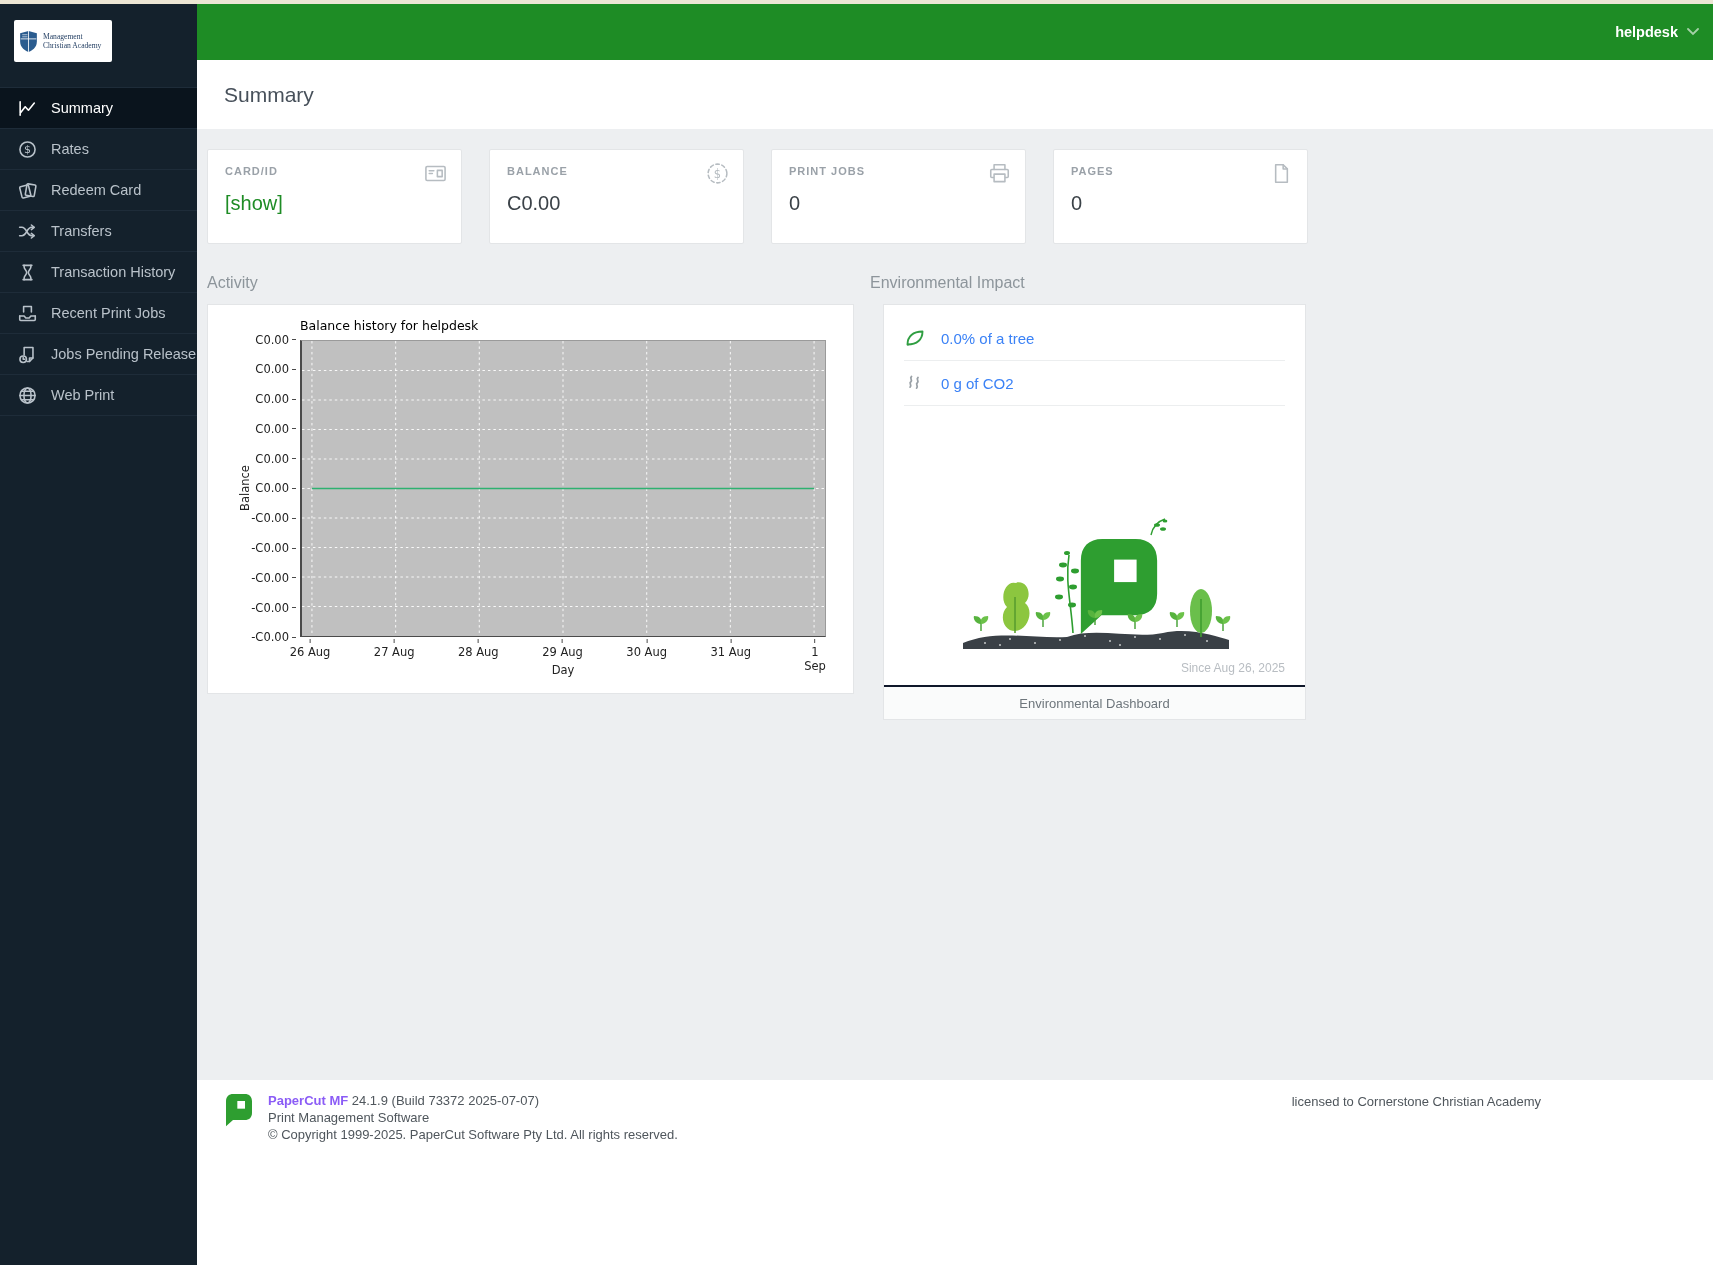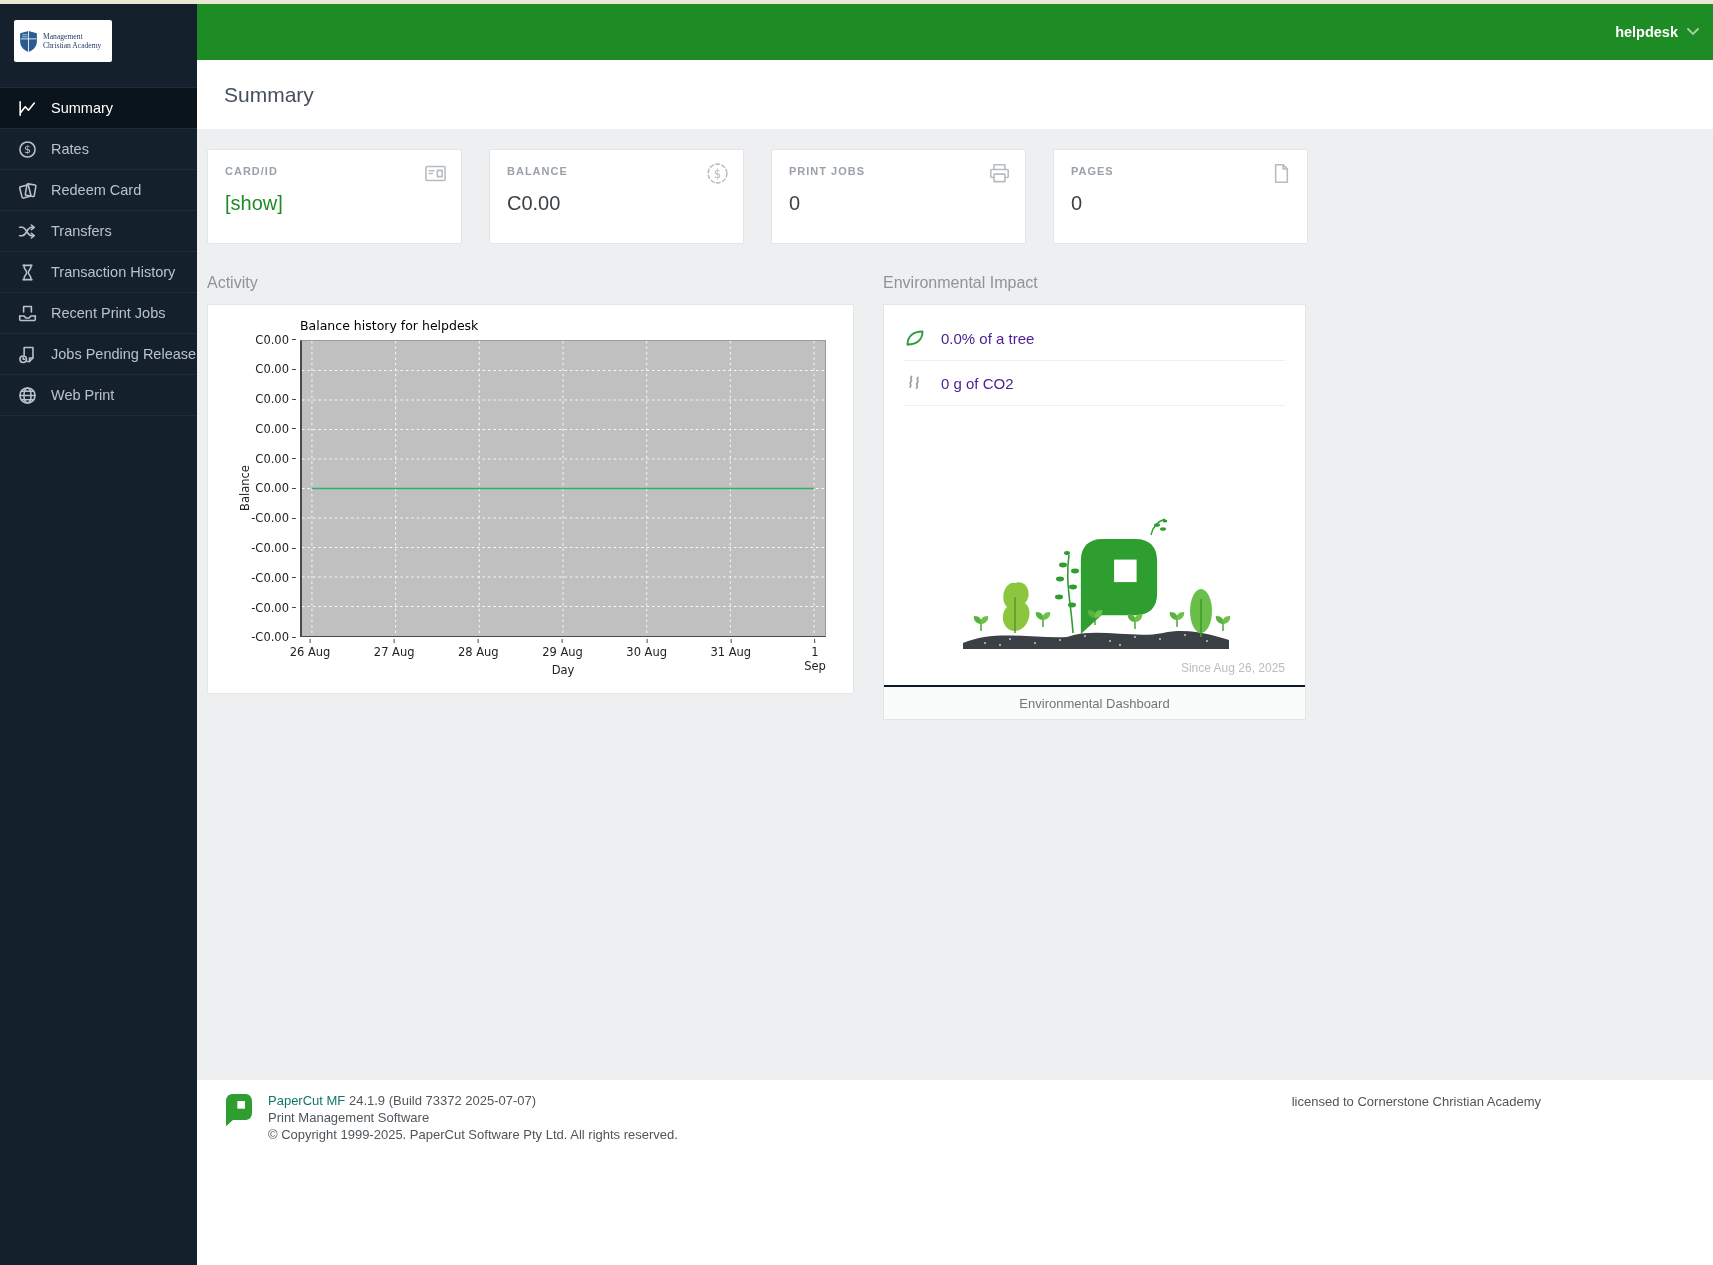--- a/index.html
+++ b/index.html
@@ -32,51 +32,51 @@
   .card-value { margin-top:15px; font-size:20px; color:#3b4248; }
   .card-value.link { color:#1e8c25; cursor:pointer; }
   .card-icon { position:absolute; top:11px; right:13px; color:#b6bcc1; }
   .card-icon svg { width:25px; height:25px; stroke:currentColor; fill:none; stroke-width:1.5; stroke-linecap:round; stroke-linejoin:round; }
   .card-icon svg text { fill:currentColor; stroke:none; font-family:"DejaVu Sans",sans-serif; }
 
   
   .section-heads { display:flex; margin-top:30px; }
   .section-title { font-size:16px; color:#8d959b; }
   .section-title.activity { width:647px; }
-  .section-title.env { margin-left:29px; }
+  .section-title.env { margin-left:16px; }
   .panels { display:flex; gap:29px; margin-top:12px; align-items:flex-start; }
 
   
   .chart-panel { width:647px; height:390px; background:#fff; border:1px solid #e3e5e7; position:relative; font-family:"DejaVu Sans",sans-serif; }
   .chart-title { position:absolute; top:13px; left:92px; width:526px; text-align:left; font-size:12.5px; color:#000; }
   .plot { position:absolute; left:92px; top:35px; width:526px; height:297px; background:#c0c0c0; border:1px solid #9a9a9a; border-left:2px solid #4a4a4a; border-bottom:1px solid #4a4a4a; }
   .plot svg { display:block; width:100%; height:100%; }
   .yticks { position:absolute; left:0; top:27px; width:88px; height:313px; display:flex; flex-direction:column; justify-content:space-between; }
   .ytick { display:flex; align-items:center; justify-content:flex-end; gap:3px; font-size:11.5px; color:#222; height:15px; }
   .ytick i { display:block; width:4px; height:1px; background:#4a4a4a; }
   .y-axis-label { position:absolute; left:37px; top:183px; transform:translate(-50%,-50%) rotate(-90deg); font-size:11.5px; color:#222; }
   .xticks { position:absolute; left:92px; top:334px; width:526px; height:22px; }
   .xtick { position:absolute; transform:translateX(-50%); font-size:11.5px; color:#222; text-align:center; }
   .xtick::before { content:""; display:block; width:1px; height:4px; background:#4a4a4a; margin:0 auto 2px; }
   .x-axis-label { position:absolute; left:92px; top:358px; width:526px; text-align:center; font-size:11.5px; color:#222; }
 
   
   .env-panel { width:423px; height:416px; background:#fff; border:1px solid #e3e5e7; display:flex; flex-direction:column; }
   .env-rows { padding-top:11px; }
-  .env-row { height:45px; margin:0 20px; border-bottom:1px solid #eceeef; display:flex; align-items:center; gap:15px; font-size:15px; color:#4c1d95; }
+  .env-row { height:45px; margin:0 20px; border-bottom:1px solid #eceeef; display:flex; align-items:center; gap:15px; font-size:15px; color:#3b82f6; }
   .env-row svg { width:22px; height:22px; flex:0 0 22px; }
   .env-art { flex:1; display:flex; align-items:flex-end; justify-content:center; padding-bottom:4px; }
   .env-since { text-align:right; padding:2px 20px 10px 0; font-size:12px; color:#b8bdc2; }
   .env-footer { height:34px; border-top:2px solid #0f172a; background:#fafbfb; display:flex; align-items:center; justify-content:center; font-size:13px; color:#6e767c; cursor:pointer; }
 
   
   .page-footer { height:185px; background:#fff; display:flex; justify-content:space-between; align-items:flex-start; padding:12px 172px 0 27px; }
   .footer-left { display:flex; gap:14px; }
   .footer-lines { font-size:13px; color:#4f565c; line-height:17px; }
-  .footer-product { color:#0f766e; font-weight:normal; }
+  .footer-product { color:#8b5cf6; font-weight:bold; }
   .footer-right { font-size:13px; color:#4f565c; padding-top:2px; }
 
   .hidden-defs { position:absolute; width:0; height:0; overflow:hidden; }
 </style>
 </head>
 <body>
 
 <svg class="hidden-defs" xmlns="http://www.w3.org/2000/svg">
   <symbol id="papercut-p" viewBox="0 0 90 108">
     <path d="M62,6 L28,6 C14,6 6,14 6,28 L6,103 L27,84 L62,84 C76,84 84,76 84,62 L84,28 C84,14 76,6 62,6 Z" fill="#2e9e30"></path>

